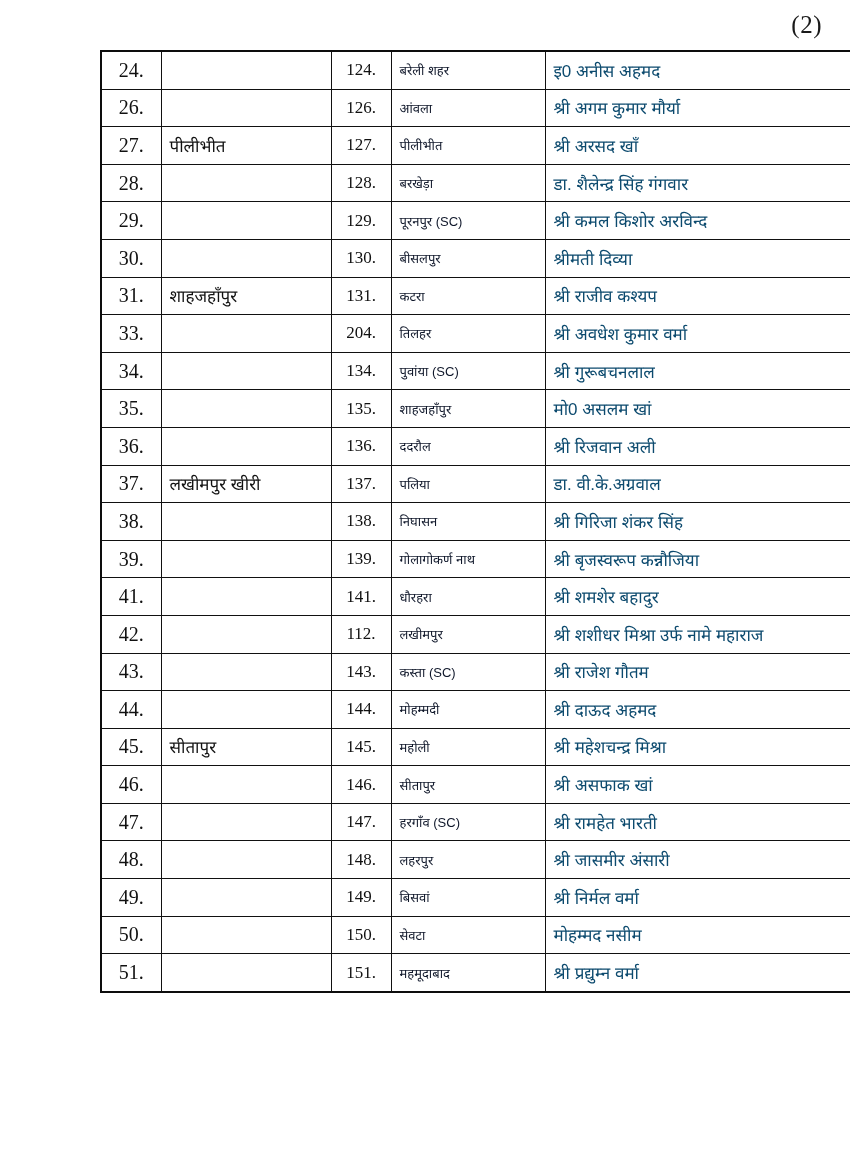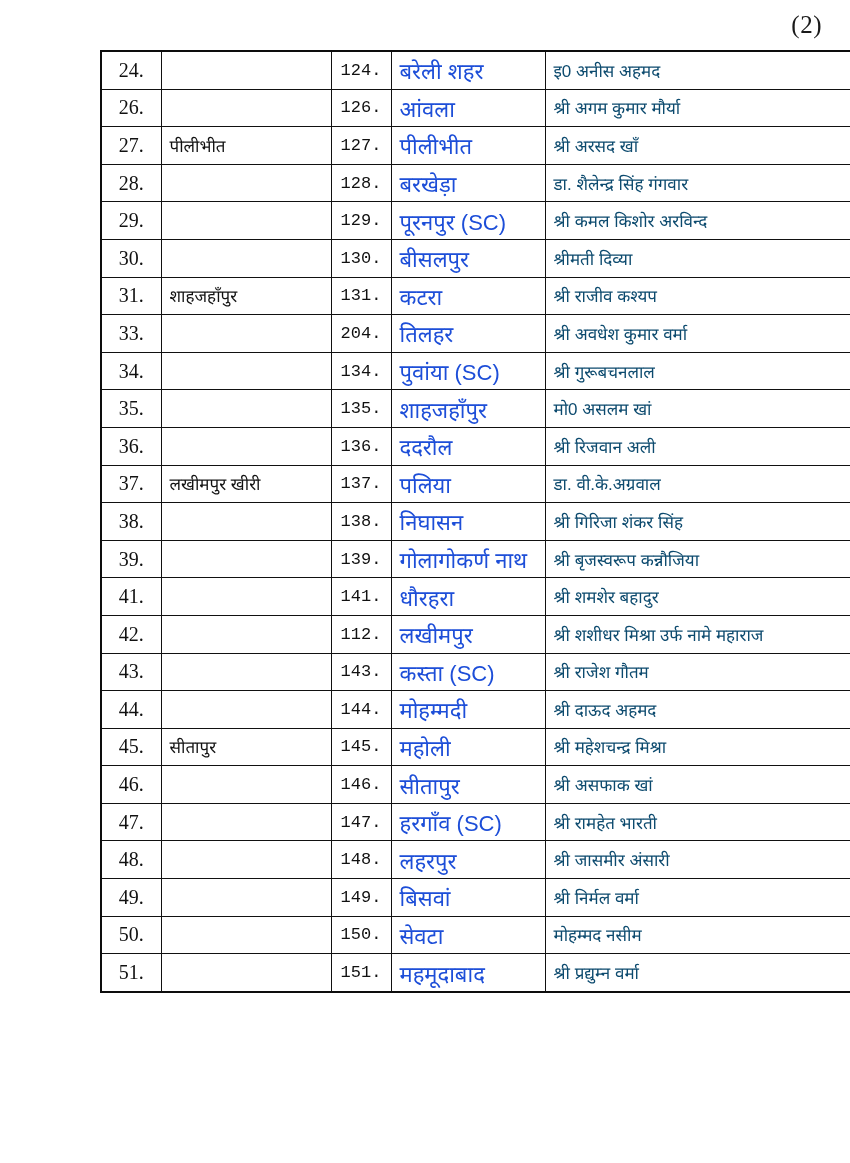--- a/index.html
+++ b/index.html
@@ -68,39 +68,39 @@
 
   td.sl {
     text-align: center;
     font-family: "Liberation Serif", "DejaVu Serif", serif;
     font-size: 20px;
     color: #111111;
   }
 
   td.acno {
     text-align: center;
-    font-family: Liberation Mono, monospace;
+    font-family: Liberation Serif, serif;
     font-size: 17px;
     color: #111111;
   }
 
   td.district {
     text-align: left;
     padding-left: 12px;
     font-family: "Liberation Sans", "DejaVu Sans", sans-serif;
     font-size: 17px;
     color: #111111;
   }
 
   td.constituency {
     text-align: left;
     padding-left: 7px;
     font-family: "Liberation Sans", "DejaVu Sans", sans-serif;
-    font-size: 22px;
-    color: #1d4ed8;
+    font-size: 13px;
+    color: #0f172a;
     white-space: nowrap;
   }
 
   td.candidate {
     text-align: left;
     padding-left: 9px;
     font-family: "Liberation Sans", "DejaVu Sans", sans-serif;
     font-size: 17px;
     color: #0c4a6e;
     white-space: nowrap;

